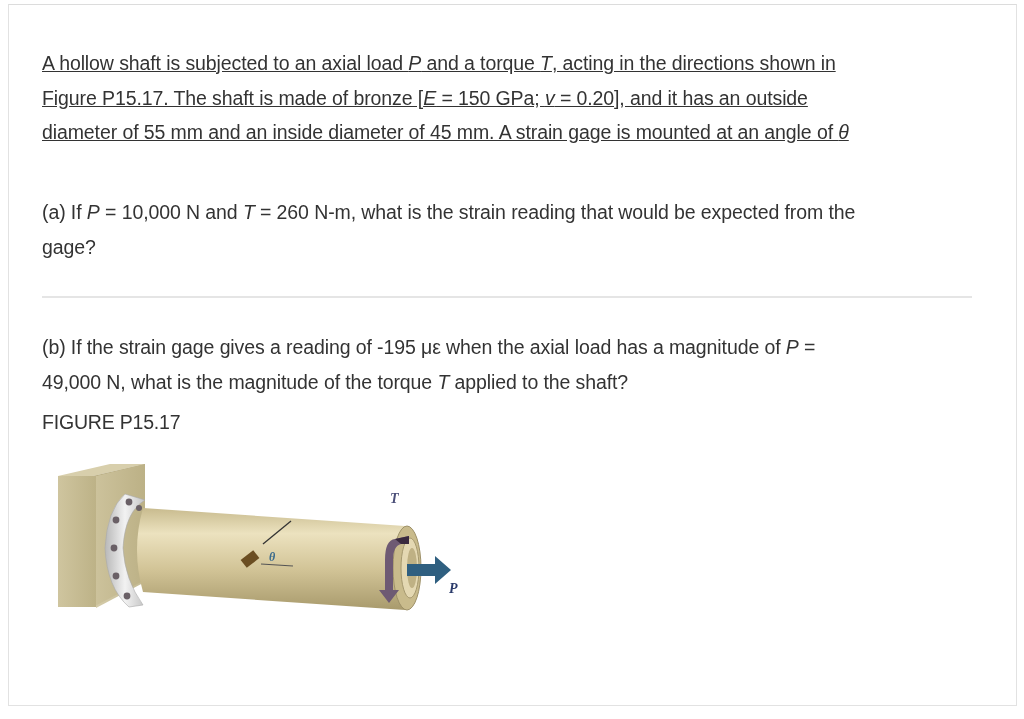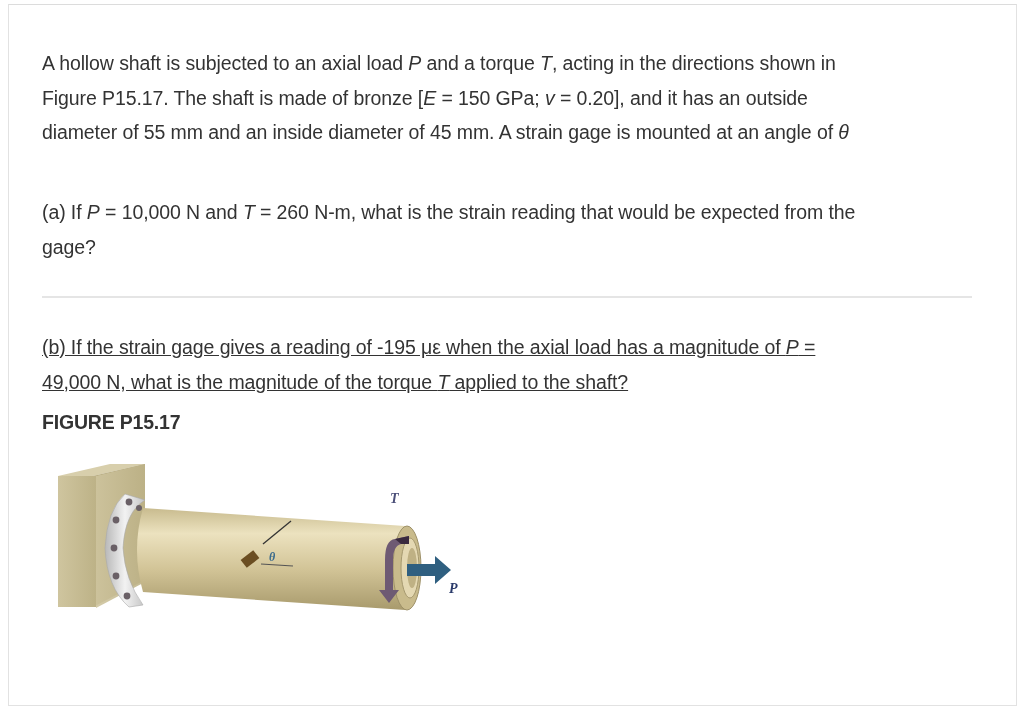--- a/index.html
+++ b/index.html
@@ -9,25 +9,25 @@
     }
     .card {
       position: absolute; left: 8px; top: 4px; width: 1009px; height: 702px;
       border: 1px solid #e2e2e2; border-top: 1px solid #dcdcdc; box-sizing: border-box;
       background: #fff;
     }
     .para {
       position: absolute; left: 42px; font-size: 19.5px; line-height: 34.5px;
       letter-spacing: -0.1px; color: #333;
     }
-    .p1 { top: 46px; width: 935px; }
+    .p1 { top: 46px; width: 935px; text-decoration: underline; }
     .pa { top: 195px; width: 935px; }
-    .pb { top: 330px; width: 935px; text-decoration: underline; }
+    .pb { top: 330px; width: 935px; }
     .fig-title {
-      position: absolute; left: 42px; top: 411px; font-size: 19.5px; font-weight: bold;
+      position: absolute; left: 42px; top: 411px; font-size: 19.5px; font-weight: normal;
       color: #333; letter-spacing: -0.2px;
     }
     i.v { font-style: italic; }
     .divider {
       position: absolute; left: 42px; top: 296px; width: 930px; height: 0;
       border-top: 2px solid #e5e5e5;
     }
     .figure { position: absolute; left: 55px; top: 460px; width: 440px; height: 172px; }
     .line { display: block; white-space: nowrap; }
   </style>

